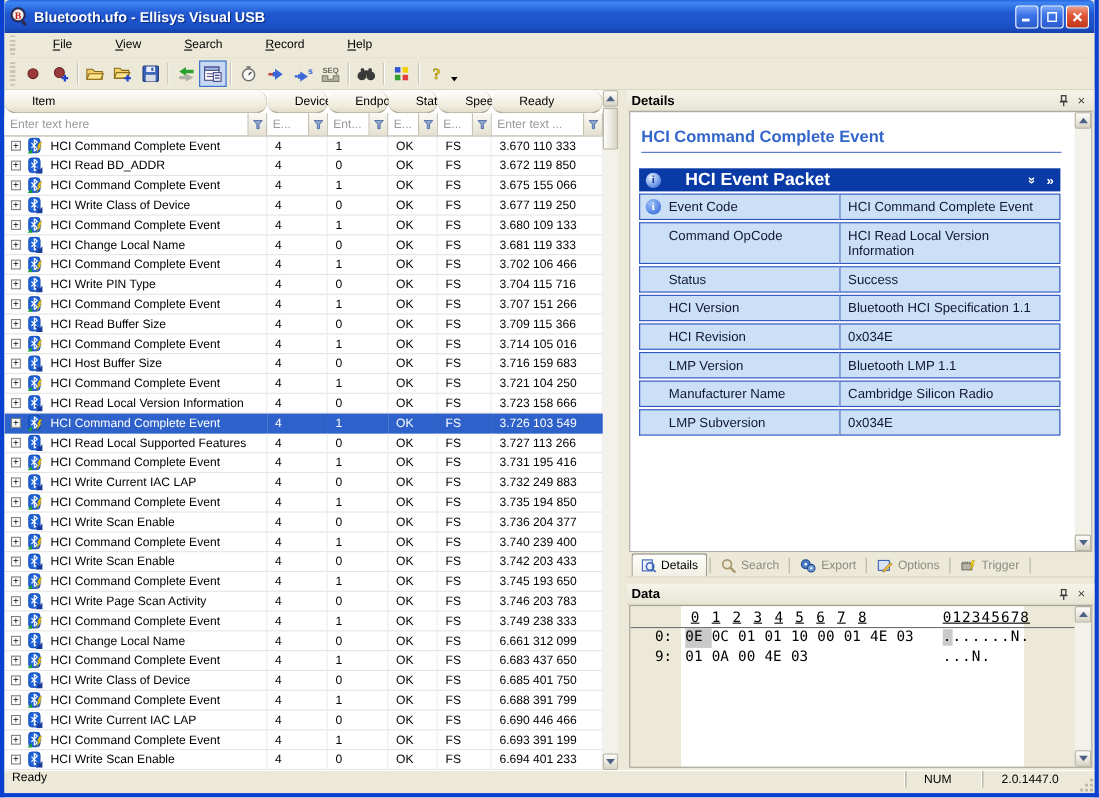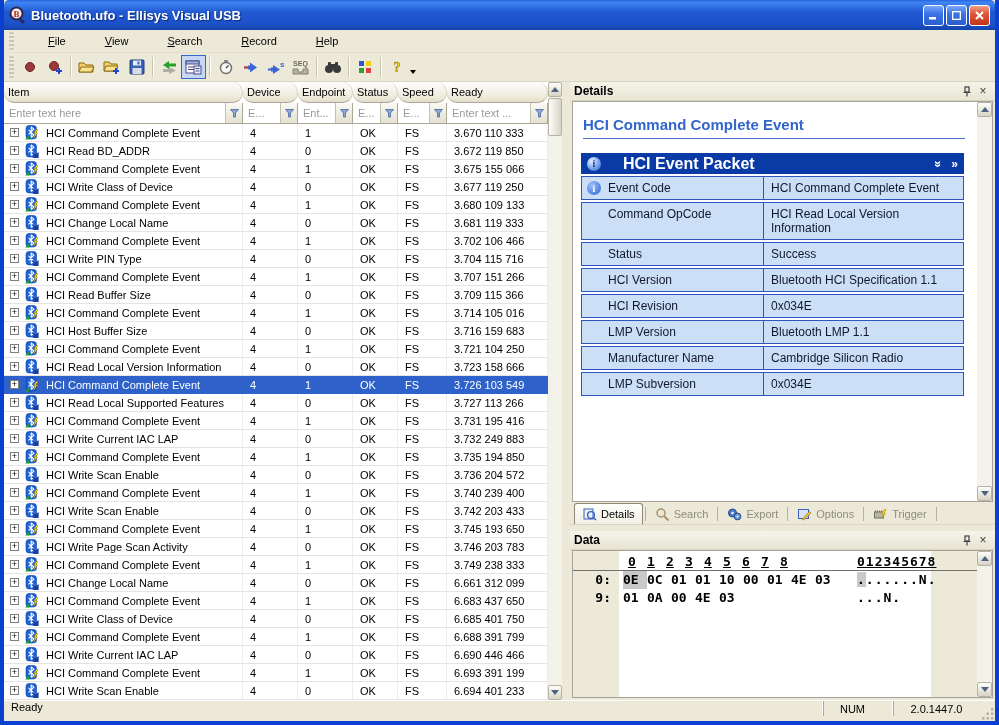--- a/index.html
+++ b/index.html
@@ -35,21 +35,21 @@
   .caret-down { width:0; height:0; border-left:3px solid transparent; border-right:3px solid transparent;
     border-top:4px solid #000; margin:10px 2px 0 1px; }
   
   .main { flex:1 1 auto; display:flex; min-height:0; }
   
   .left-panel { width:558px; flex:0 0 558px; display:flex; background:#fff; }
   .grid { width:544px; flex:0 0 544px; display:flex; flex-direction:column; font-size:11px; }
   .hrow, .frow { display:flex; flex:0 0 21px; height:21px; }
   .hcell { background:linear-gradient(180deg,#FDFCFB 0%,#F0EDDE 70%,#E2DECA 100%);
     border-right:1px solid #D5D1BE; border-bottom:1px solid #ACA899; display:flex; align-items:center;
-    padding-left:4px; color:#000;border-radius:10px; }
+    padding-left:25px; color:#000;border-radius:10px; }
   .frow { background:#ECE9D8; border-bottom:1px solid #ACA899; }
   .fcell { display:flex; align-items:stretch; border-right:1px solid #ACA899; background:#fff; }
   .fph { flex:1 1 auto; color:#9A9A9A; padding:4px 0 0 5px; overflow:hidden; white-space:nowrap; }
   .funnel { flex:0 0 17px; background:linear-gradient(180deg,#FAF9F4,#E4E1D0); border-left:1px solid #C5C2B0;
     display:flex; align-items:center; justify-content:center; }
   .tbody { flex:1 1 auto; overflow:hidden; }
   .trow { display:flex; height:18px; }
   .trow .c { border-right:1px solid #ECECEC; border-bottom:1px solid #E4E4E4; display:flex; align-items:center;
     padding-left:7px; white-space:nowrap; overflow:hidden; color:#000; }
   .c-item { width:239px; flex:0 0 239px; padding-left:4px !important; }
@@ -97,21 +97,21 @@
   
   .tabbar { height:23px; flex:0 0 23px; display:flex; align-items:flex-end; padding-left:4px; background:#ECE9D8; border-bottom:1px solid #D8D5C2;}
   .tab { display:flex; align-items:center; height:21px; padding:0 7px; font-size:11px; color:#8D8C7F; }
   .tab .tlabel { margin-left:4px; }
   .tab.active { background:linear-gradient(180deg,#FEFEFC,#F1EFE4); border:1px solid #8A887A; border-bottom:none;
     border-radius:3px 3px 0 0; color:#000; }
   .tabsep { width:1px; height:14px; background:#B5B2A1; margin:0 2px 3px 2px; }
   
   .data-titlebar-gap { height:6px; flex:0 0 6px; }
   .data-wrap { height:148px; flex:0 0 148px; margin:0 2px 2px 2px; border:1px solid #A5A29A; display:flex;
-    background:linear-gradient(90deg,#ECE9D8 0 46px,#FFFFFF 46px 358px,#ECE9D8 358px);font-weight:bold; }
+    background:linear-gradient(90deg,#ECE9D8 0 46px,#FFFFFF 46px 358px,#ECE9D8 358px); }
   .hexarea { flex:1 1 auto; font-family:"DejaVu Sans Mono",monospace; font-size:13px; line-height:18px; padding-top:2px; overflow:hidden; }
   .hexrow { display:flex; height:18px; white-space:pre; }
   .hexrow.hhdr { border-bottom:1px solid #707070; }
   .off { width:46px; flex:0 0 46px; text-align:right; padding-right:8px; color:#000; }
   .bytes { width:224px; flex:0 0 224px; padding-left:4px; }
   .byte,.hbyte { display:inline-block; width:24px; }
   .hbyte { text-decoration:underline; padding-left:5px; width:19px; }
   .bsel { background:#C9C9C9; }
   .ascii { padding-left:14px; letter-spacing:1px; }
   .ascii .hd { text-decoration:underline; letter-spacing:1px;margin-top:28px; }
@@ -712,21 +712,21 @@
           <path d="M7.2 1.8 L7.2 12.5 M7.2 1.8 L9.8 4.2 L4.6 9.4 M7.2 12.5 L9.8 10.1 L4.6 4.9" stroke="#fff" stroke-width="1.1" fill="none"></path>
           <path d="M8.5 9.5 L12.5 13.5 M13.8 10.8 L13.8 14.2 L10.4 14.2 Z" stroke="#1A3C9C" stroke-width="1.6" fill="#1A3C9C"></path>
         </svg>
       </span>
       <span class="itemtext t-item">HCI Write Scan Enable</span>
     </div>
     <div class="c c-dev t-dev">4</div>
     <div class="c c-ep t-ep">0</div>
     <div class="c c-st t-st">OK</div>
     <div class="c c-sp t-sp">FS</div>
-    <div class="c c-tm t-tm">3.736 204 572</div>
+    <div class="c c-tm t-tm">3.736 204 377</div>
   </div>
             <div class="trow">
     <div class="c c-item">
       <span class="expand">+</span>
       <span class="bticon ic-event">
         <svg width="15" height="15" viewBox="0 0 15 15">
           <rect x="2" y="0.5" width="10.5" height="13.5" rx="3" fill="#1E62D8" stroke="#0B3FA0" stroke-width="0.6"></rect>
           <path d="M7.2 1.8 L7.2 12.5 M7.2 1.8 L9.8 4.2 L4.6 9.4 M7.2 12.5 L9.8 10.1 L4.6 4.9" stroke="#fff" stroke-width="1.1" fill="none"></path>
           <path d="M5 10.5 L5 14.5 L1 14.5 Z" fill="#18A428"></path>
           <path d="M12 4.5 L9.8 8.6 L11.2 8.6 L9.4 13.6 L13.6 8 L11.9 8 L14 4.5 Z" fill="#FFD400" stroke="#A08000" stroke-width="0.4"></path>

